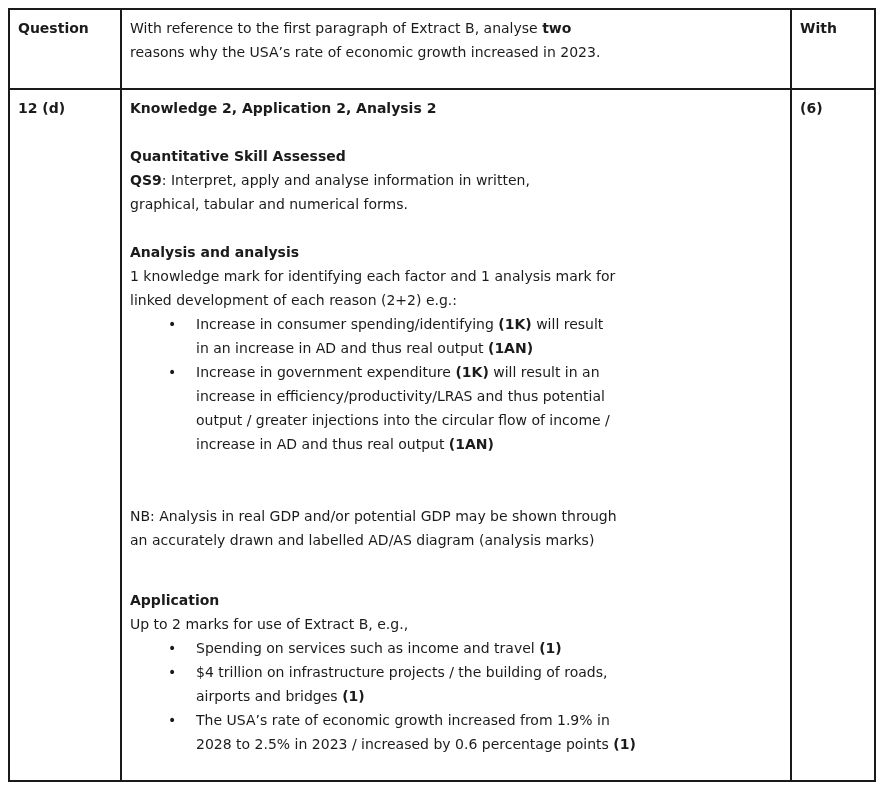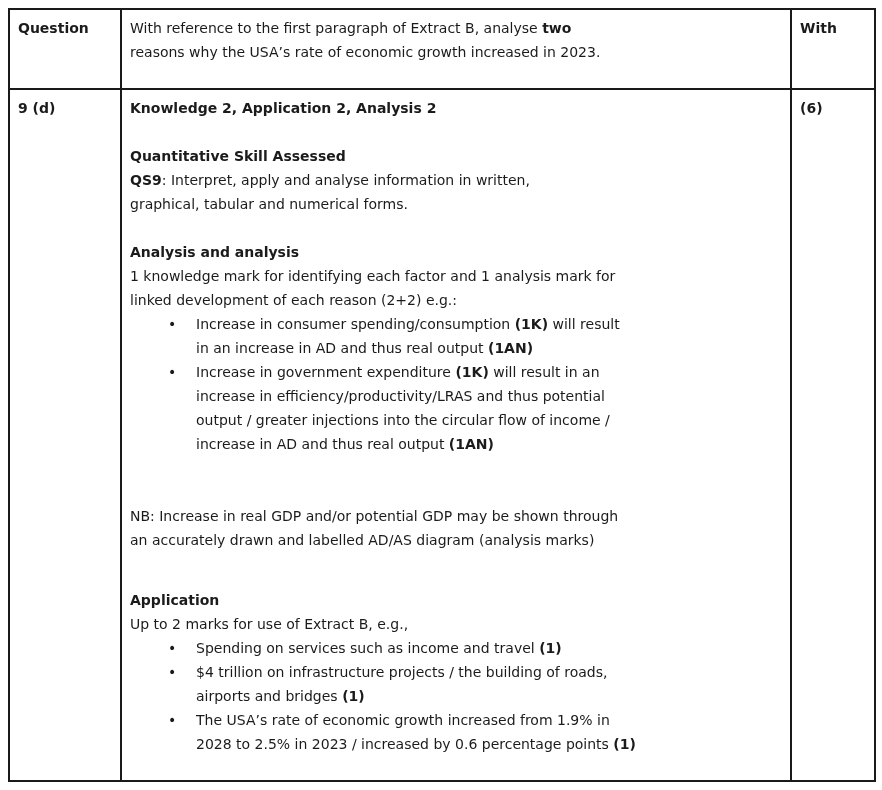--- a/index.html
+++ b/index.html
@@ -70,45 +70,45 @@
       <col class="c-mark">
     </colgroup>
     <tbody>
       <tr class="header-row">
         <td class="b">Question</td>
         <td class="para"><span>With reference to the first paragraph of Extract B, analyse </span><span class="b">two</span><span>
 reasons why the USA’s rate of economic growth increased in 2023.</span></td>
         <td class="b">With</td>
       </tr>
       <tr>
-        <td class="b">9 (d)</td>
+        <td class="b">12 (d)</td>
         <td>
             <div class="para b"><span class="b">Knowledge 2, Application 2, Analysis 2</span></div>
             <div class="gap" style="height: 24px;"></div>
             <div class="para b"><span class="b">Quantitative Skill Assessed</span></div>
             <div class="para"><span class="b">QS9</span><span>: Interpret, apply and analyse information in written,
 graphical, tabular and numerical forms.</span></div>
             <div class="gap" style="height: 24px;"></div>
             <div class="para b"><span class="b">Analysis and analysis</span></div>
             <div class="para"><span>1 knowledge mark for identifying each factor and 1 analysis mark for
 linked development of each reason (2+2) e.g.:</span></div>
             <div class="bullet">
               <span class="marker">•</span>
-              <div class="btext"><span>Increase in consumer spending/consumption </span><span class="b">(1K)</span><span> will result
+              <div class="btext"><span>Increase in consumer spending/identifying </span><span class="b">(1K)</span><span> will result
 in an increase in AD and thus real output </span><span class="b">(1AN)</span></div>
             </div>
             <div class="bullet">
               <span class="marker">•</span>
               <div class="btext"><span>Increase in government expenditure </span><span class="b">(1K)</span><span> will result in an
 increase in efficiency/productivity/LRAS and thus potential
 output / greater injections into the circular flow of income /
 increase in AD and thus real output </span><span class="b">(1AN)</span></div>
             </div>
             <div class="gap" style="height: 48px;"></div>
-            <div class="para"><span>NB: Increase in real GDP and/or potential GDP may be shown through
+            <div class="para"><span>NB: Analysis in real GDP and/or potential GDP may be shown through
 an accurately drawn and labelled AD/AS diagram (analysis marks)</span></div>
             <div class="gap" style="height: 36px;"></div>
             <div class="para b"><span class="b">Application</span></div>
             <div class="para"><span>Up to 2 marks for use of Extract B, e.g.,</span></div>
             <div class="bullet">
               <span class="marker">•</span>
               <div class="btext"><span>Spending on services such as income and travel </span><span class="b">(1)</span></div>
             </div>
             <div class="bullet">
               <span class="marker">•</span>

